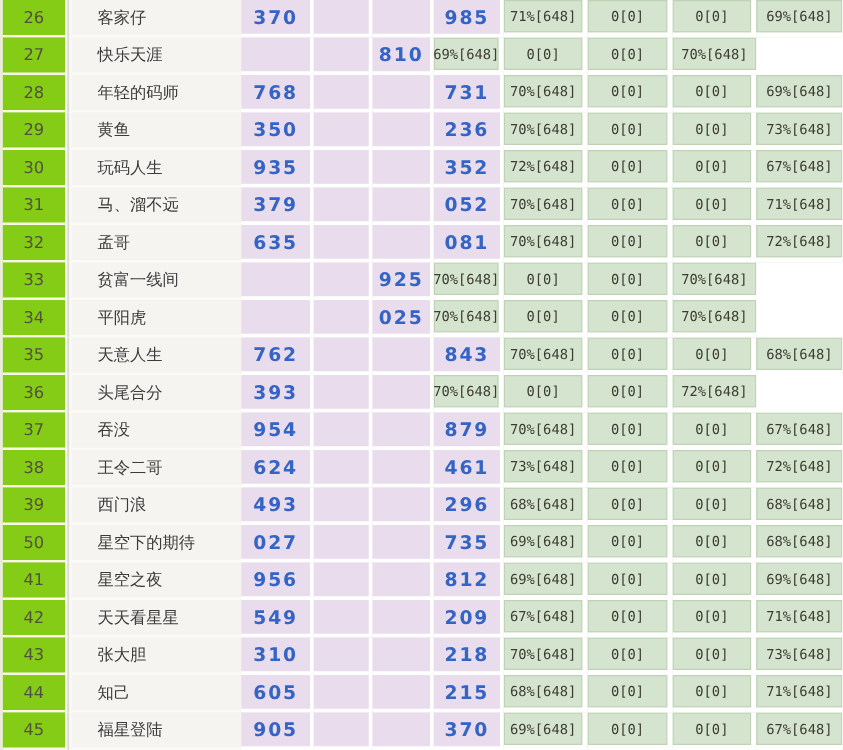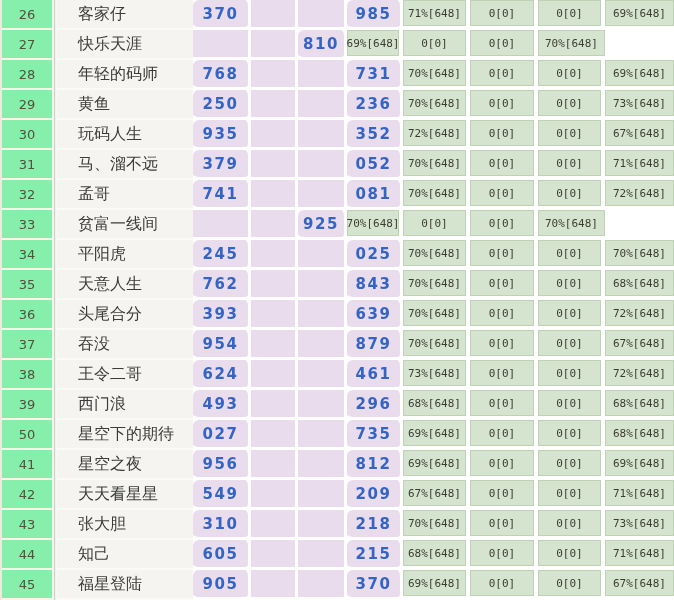--- a/index.html
+++ b/index.html
@@ -23,54 +23,53 @@
   .cell {
     display: flex;
     align-items: center;
     justify-content: center;
     overflow: hidden;
     white-space: nowrap;
   }
 
   
   .c-rank {
-    background: #86efac;
+    background: #84cc16;
     color: #53503f;
     font-size: 13px;
     border-bottom: 2px solid #fbf7e8;
   }
 
   
   .c-div {
     background: linear-gradient(to right, #f2eedd 0%, #ffffff 25%, #ccd3c0 50%, #ffffff 78%, #f4f3ec 100%);
   }
 
   
   .c-name {
     background: #f5f4f0;
     color: #3b3b3b;
-    font-size: 16px;
+    font-size: 13px;
     justify-content: flex-start;
     padding-left: 21px;
     border-bottom: 2px solid #fafaf6;
   }
 
   
   .c-pink {
     background: #e9dcec;
     border-right: 3px solid #ffffff;
     border-bottom: 3px solid #ffffff;
   }
   .c-blue {
     color: #3464c4;
     font-weight: bold;
     font-size: 15px;
     letter-spacing: 1.5px;
     cursor: pointer;
-    border-radius: 6px;
   }
 
   
   .c-green {
     background: #d5e4ce;
     box-shadow: inset 0 0 0 1px #bfd2b6;
     border-right: 4px solid #ffffff;
     border-bottom: 4px solid #ffffff;
     color: #3c3c33;
     font-family: "DejaVu Sans Mono", monospace;
@@ -121,21 +120,21 @@
     <div class="cell c-green">70%[648]</div>
     <div class="cell c-green">0[0]</div>
     <div class="cell c-green">0[0]</div>
     <div class="cell c-green last">69%[648]</div>
   </div>
 
   <div class="row">
     <div class="cell c-rank">29</div>
     <div class="cell c-div"></div>
     <div class="cell c-name">黄鱼</div>
-    <div class="cell c-pink c-blue">250</div>
+    <div class="cell c-pink c-blue">350</div>
     <div class="cell c-pink"></div>
     <div class="cell c-pink"></div>
     <div class="cell c-pink c-blue">236</div>
     <div class="cell c-green">70%[648]</div>
     <div class="cell c-green">0[0]</div>
     <div class="cell c-green">0[0]</div>
     <div class="cell c-green last">73%[648]</div>
   </div>
 
   <div class="row">
@@ -163,21 +162,21 @@
     <div class="cell c-green">70%[648]</div>
     <div class="cell c-green">0[0]</div>
     <div class="cell c-green">0[0]</div>
     <div class="cell c-green last">71%[648]</div>
   </div>
 
   <div class="row">
     <div class="cell c-rank">32</div>
     <div class="cell c-div"></div>
     <div class="cell c-name">孟哥</div>
-    <div class="cell c-pink c-blue">741</div>
+    <div class="cell c-pink c-blue">635</div>
     <div class="cell c-pink"></div>
     <div class="cell c-pink"></div>
     <div class="cell c-pink c-blue">081</div>
     <div class="cell c-green">70%[648]</div>
     <div class="cell c-green">0[0]</div>
     <div class="cell c-green">0[0]</div>
     <div class="cell c-green last">72%[648]</div>
   </div>
 
   <div class="row">
@@ -190,21 +189,20 @@
     <div class="cell c-green">70%[648]</div>
     <div class="cell c-green">0[0]</div>
     <div class="cell c-green">0[0]</div>
     <div class="cell c-green last">70%[648]</div>
   </div>
 
   <div class="row">
     <div class="cell c-rank">34</div>
     <div class="cell c-div"></div>
     <div class="cell c-name">平阳虎</div>
-    <div class="cell c-pink c-blue">245</div>
     <div class="cell c-pink"></div>
     <div class="cell c-pink"></div>
     <div class="cell c-pink c-blue">025</div>
     <div class="cell c-green">70%[648]</div>
     <div class="cell c-green">0[0]</div>
     <div class="cell c-green">0[0]</div>
     <div class="cell c-green last">70%[648]</div>
   </div>
 
   <div class="row">
@@ -221,21 +219,20 @@
     <div class="cell c-green last">68%[648]</div>
   </div>
 
   <div class="row">
     <div class="cell c-rank">36</div>
     <div class="cell c-div"></div>
     <div class="cell c-name">头尾合分</div>
     <div class="cell c-pink c-blue">393</div>
     <div class="cell c-pink"></div>
     <div class="cell c-pink"></div>
-    <div class="cell c-pink c-blue">639</div>
     <div class="cell c-green">70%[648]</div>
     <div class="cell c-green">0[0]</div>
     <div class="cell c-green">0[0]</div>
     <div class="cell c-green last">72%[648]</div>
   </div>
 
   <div class="row">
     <div class="cell c-rank">37</div>
     <div class="cell c-div"></div>
     <div class="cell c-name">吞没</div>

